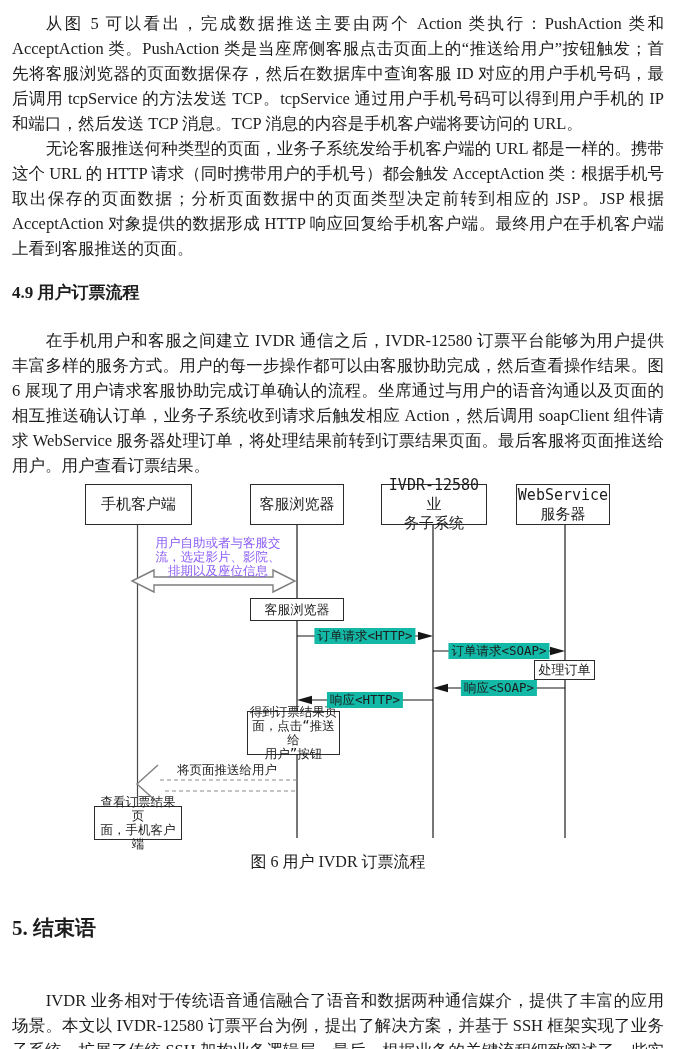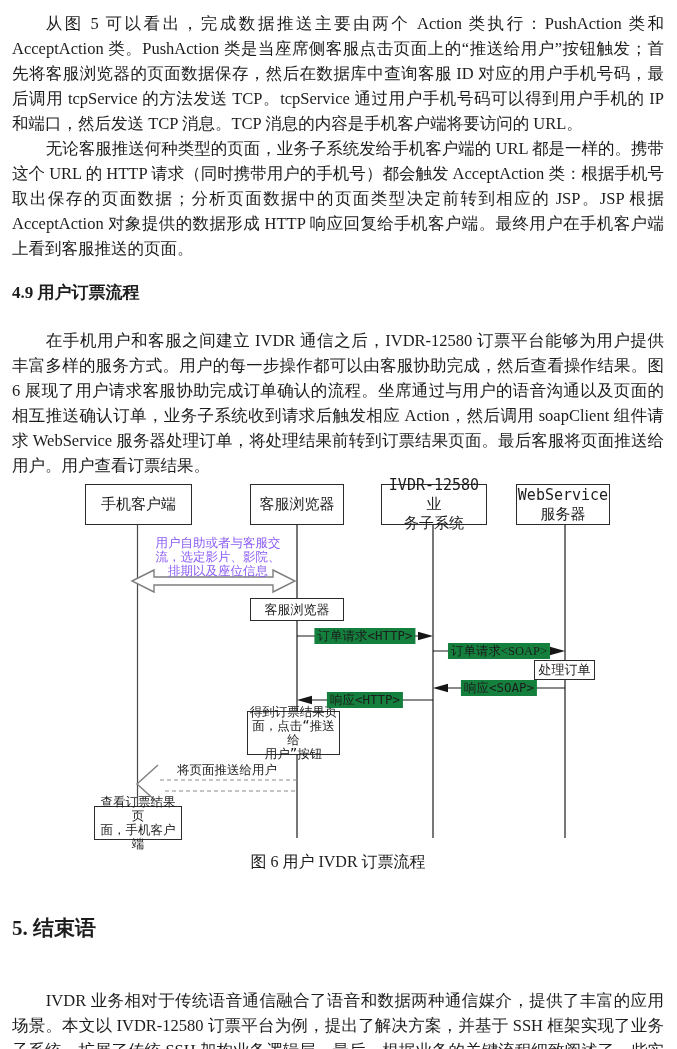--- a/index.html
+++ b/index.html
@@ -66,21 +66,21 @@
     text-align: center;
     color: #1c1c1c;
   }
   .actor { font-size: 15px; line-height: 19px; }
   .small-box { border-width: 1.3px; font-size: 13px; line-height: 14px; }
   .tiny { font-size: 12.5px; line-height: 14px; }
   .u { }
   .msg-label {
     position: absolute;
     transform: translateX(-50%);
-    background: #15803d;
+    background: #14b8a6;
     padding: 0 3px;
     font-size: 12.5px;
     line-height: 16px;
     white-space: nowrap;
     color: #1c1c1c;
   }
   .note-label {
     position: absolute;
     text-align: center;
     font-size: 12.5px;
@@ -160,21 +160,21 @@
         <span>得到订票结果页</span>
         <span>面，点击“推送给</span>
         <span>用户”按钮</span>
       </div>
       <div class="dbox small-box tiny" style="left:82px; top:328px; width:88px; height:34px;">
         <span>查看订票结果页</span>
         <span>面，手机客户端</span>
       </div>
 
       <div class="msg-label" style="left:353px; top:150px;">订单请求&lt;HTTP&gt;</div>
-      <div class="msg-label" style="left:487px; top:165px;font-family:Liberation Serif, serif;">订单请求&lt;SOAP&gt;</div>
+      <div class="msg-label" style="left:487px; top:165px;">订单请求&lt;SOAP&gt;</div>
       <div class="msg-label" style="left:487px; top:202px;">响应&lt;SOAP&gt;</div>
       <div class="msg-label" style="left:353px; top:214px;">响应&lt;HTTP&gt;</div>
       <div class="msg-label" style="left:215px; top:284px; background:transparent;">将页面推送给用户</div>
     </div>
 
     <div class="figure-caption">图 6 用户 IVDR 订票流程</div>
 
     <h2 class="sec5">5. 结束语</h2>
 
     <p class="body-text">IVDR 业务相对于传统语音通信融合了语音和数据两种通信媒介，提供了丰富的应用场景。本文以 IVDR-12580 订票平台为例，提出了解决方案，并基于 SSH 框架实现了业务子系统，扩展了传统 SSH 架构业务逻辑层。最后，根据业务的关键流程细致阐述了一些实现上的细节问题。</p>

